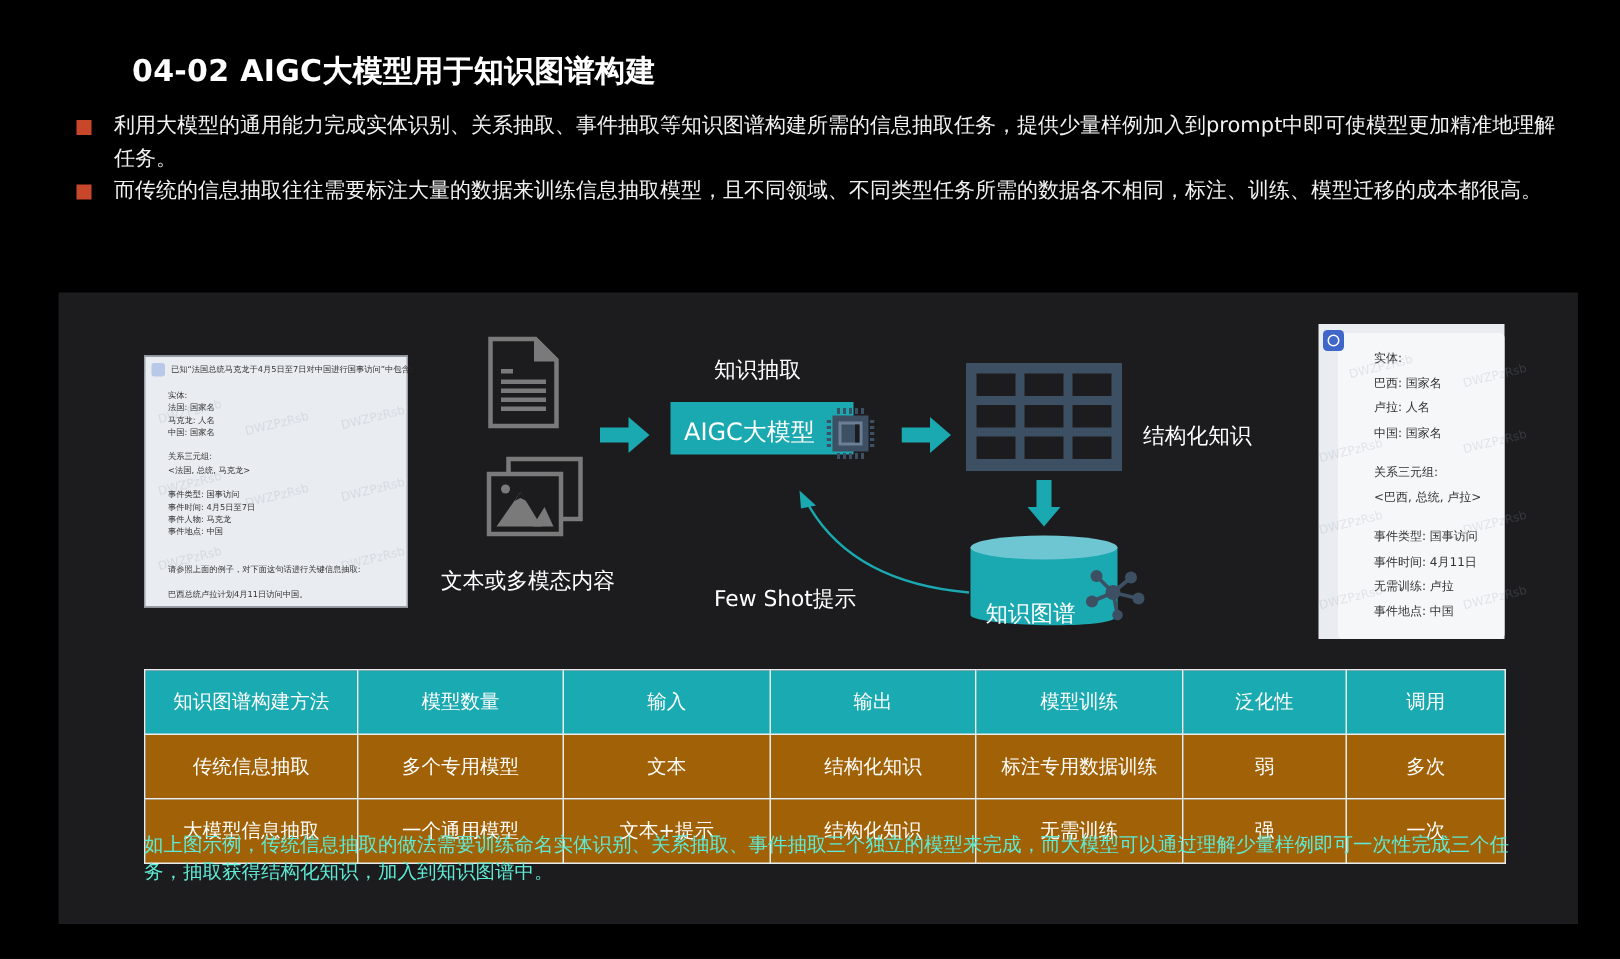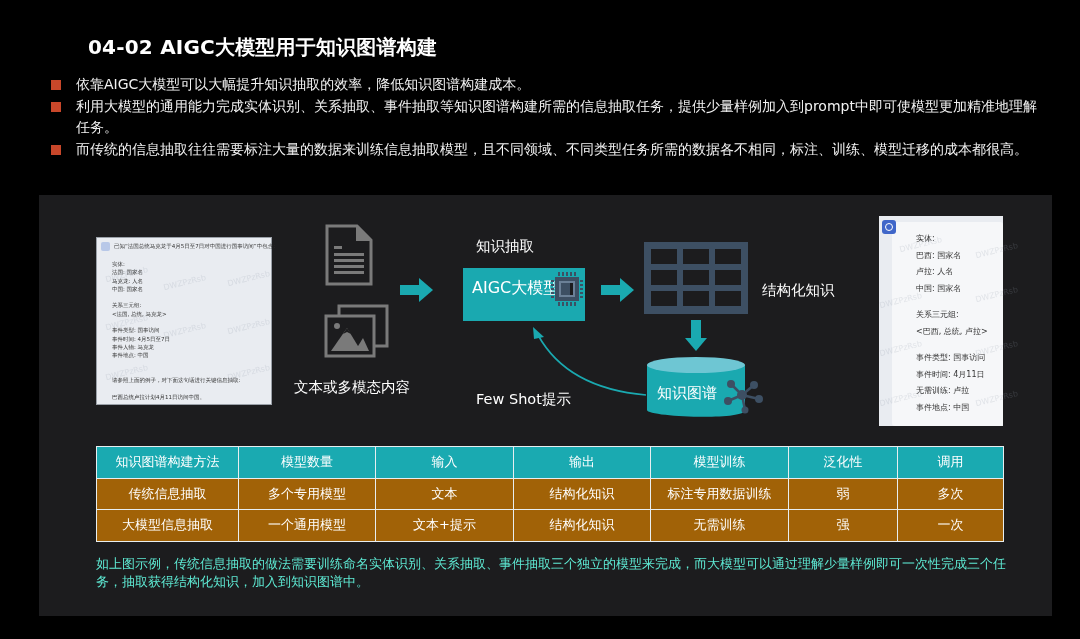--- a/index.html
+++ b/index.html
@@ -30,43 +30,42 @@
   .card-right .lines div { height: 16.5px; white-space: nowrap; }
   .card-right .lines .gap { height: 10px; }
 
   .wm { position: absolute; font-size: 8px; color: rgba(150,160,175,0.22); transform: rotate(-14deg); white-space: nowrap; }
 
   
   .diag-label { position: absolute; font-size: 14.5px; color: #fff; white-space: nowrap; text-align: right; }
   .doc-icon { position: absolute; left: 325px; top: 224px; }
   .img-icon { position: absolute; left: 323px; top: 304px; }
   .arrow-right { position: absolute; }
-  .model-box { position: absolute; left: 463px; top: 268px; width: 122px; height: 53px; background: #1aa9b0; }
+  .model-box { position: absolute; left: 447px; top: 268px; width: 122px; height: 35px; background: #1aa9b0; }
   .model-box .label { position: absolute; left: 9px; top: 10px; font-size: 16px; color: #fff; white-space: nowrap; }
   .chip { position: absolute; left: 551px; top: 271px; }
   .grid-icon { position: absolute; left: 644px; top: 242px; }
   .db { position: absolute; left: 645px; top: 355px; }
-  .db .label { position: absolute; left: 12px; top: 29px; font-size: 15px; color: #fff; white-space: nowrap; }
+  .db .label { position: absolute; left: 12px; top: 45px; font-size: 15px; color: #fff; white-space: nowrap; }
   .curve { position: absolute; left: 520px; top: 325px; }
 
   
   .tbl { position: absolute; left: 96px; top: 446px; border-collapse: collapse; }
-  .tbl td, .tbl th { border: 1.5px solid #e8eef0; text-align: center; font-size: 13px; font-weight: normal; height: 31.5px; padding: 0; white-space: nowrap; }
+  .tbl td, .tbl th { border: 1.5px solid #e8eef0; text-align: center; font-size: 13px; font-weight: normal; height: 31.5px; padding: 12px; white-space: nowrap; }
   .tbl th { background: #1aaab1; color: #fff; }
   .tbl td { background: #a16207; color: #fff; }
 
   .summary { position: absolute; left: 96px; top: 555px; width: 915px; font-size: 13px; line-height: 17.5px; color: #5eead4; }
 </style>
 </head>
 <body>
 
 <div class="title">04-02 AIGC大模型用于知识图谱构建</div>
 
 <div class="bullets">
-  <div class="bullet"><span class="sq"></span><span>依靠AIGC大模型可以大幅提升知识抽取的效率，降低知识图谱构建成本。</span></div>
   <div class="bullet"><span class="sq"></span><span>利用大模型的通用能力完成实体识别、关系抽取、事件抽取等知识图谱构建所需的信息抽取任务，提供少量样例加入到prompt中即可使模型更加精准地理解任务。</span></div>
   <div class="bullet"><span class="sq"></span><span>而传统的信息抽取往往需要标注大量的数据来训练信息抽取模型，且不同领域、不同类型任务所需的数据各不相同，标注、训练、模型迁移的成本都很高。</span></div>
 </div>
 
 <div class="panel"></div>
 
 <div class="card-left">
   <div class="avatar"></div>
   <div class="q">已知“法国总统马克龙于4月5日至7日对中国进行国事访问”中包含:</div>
   <div class="lines">

